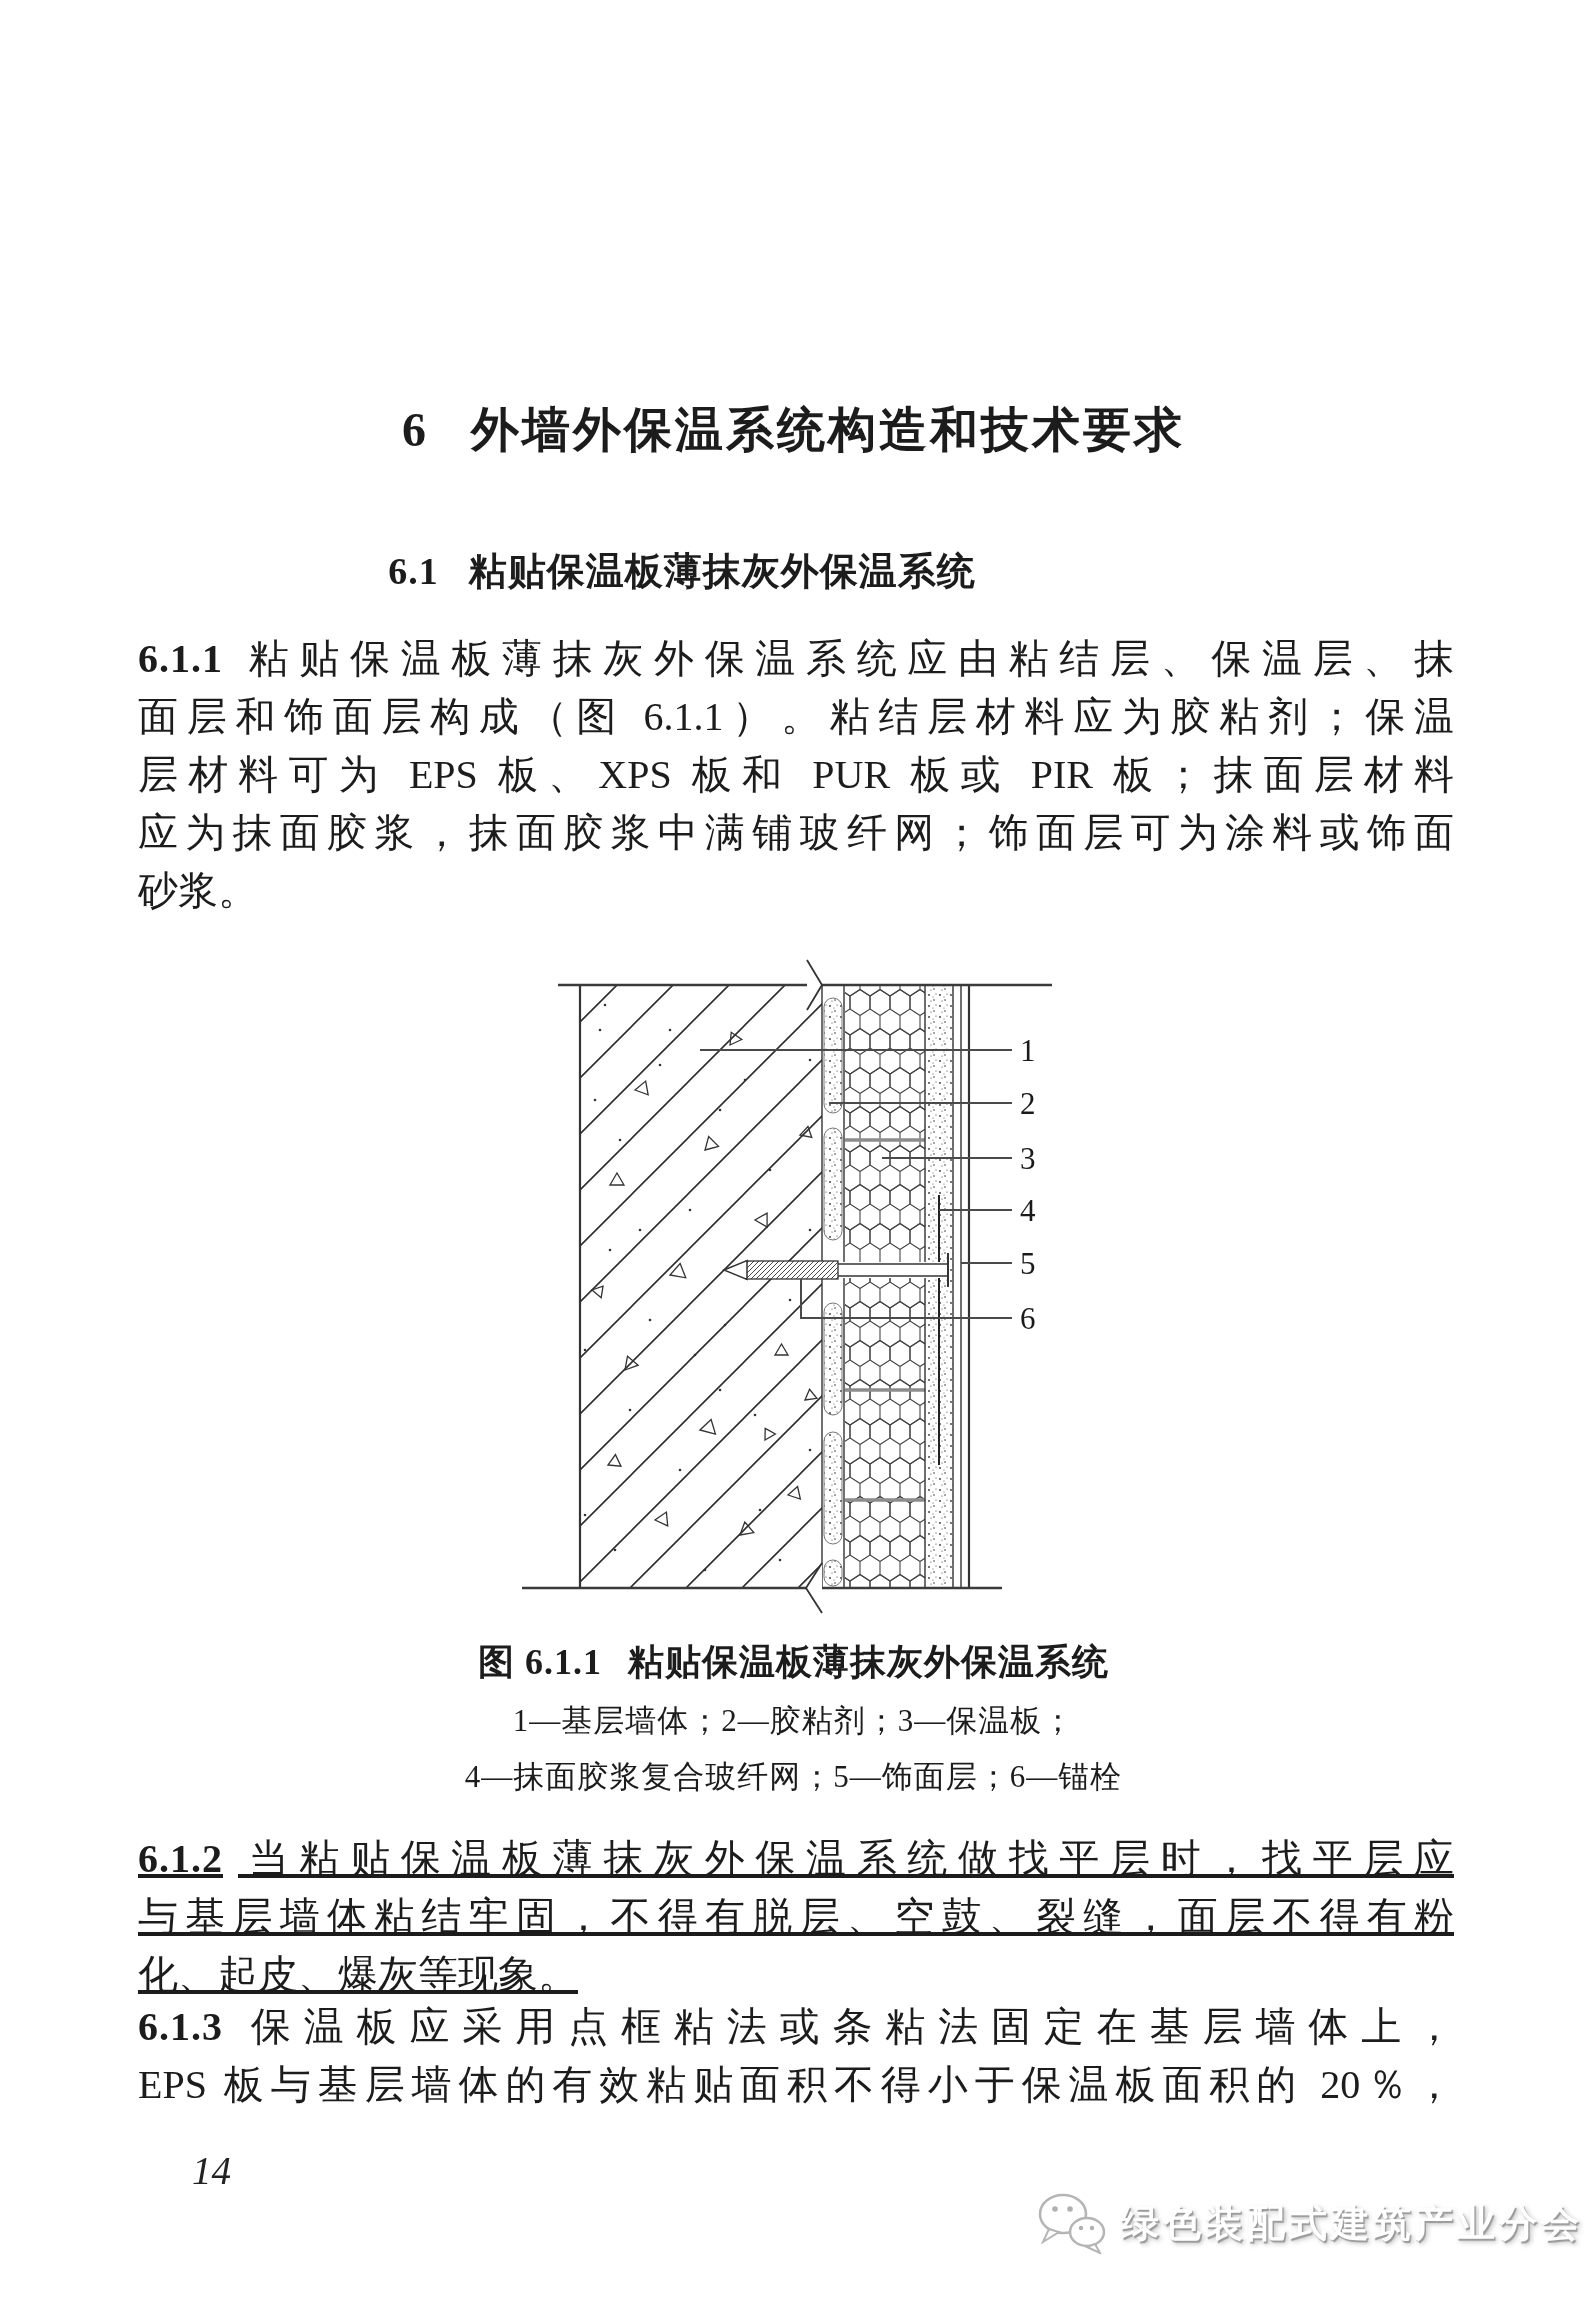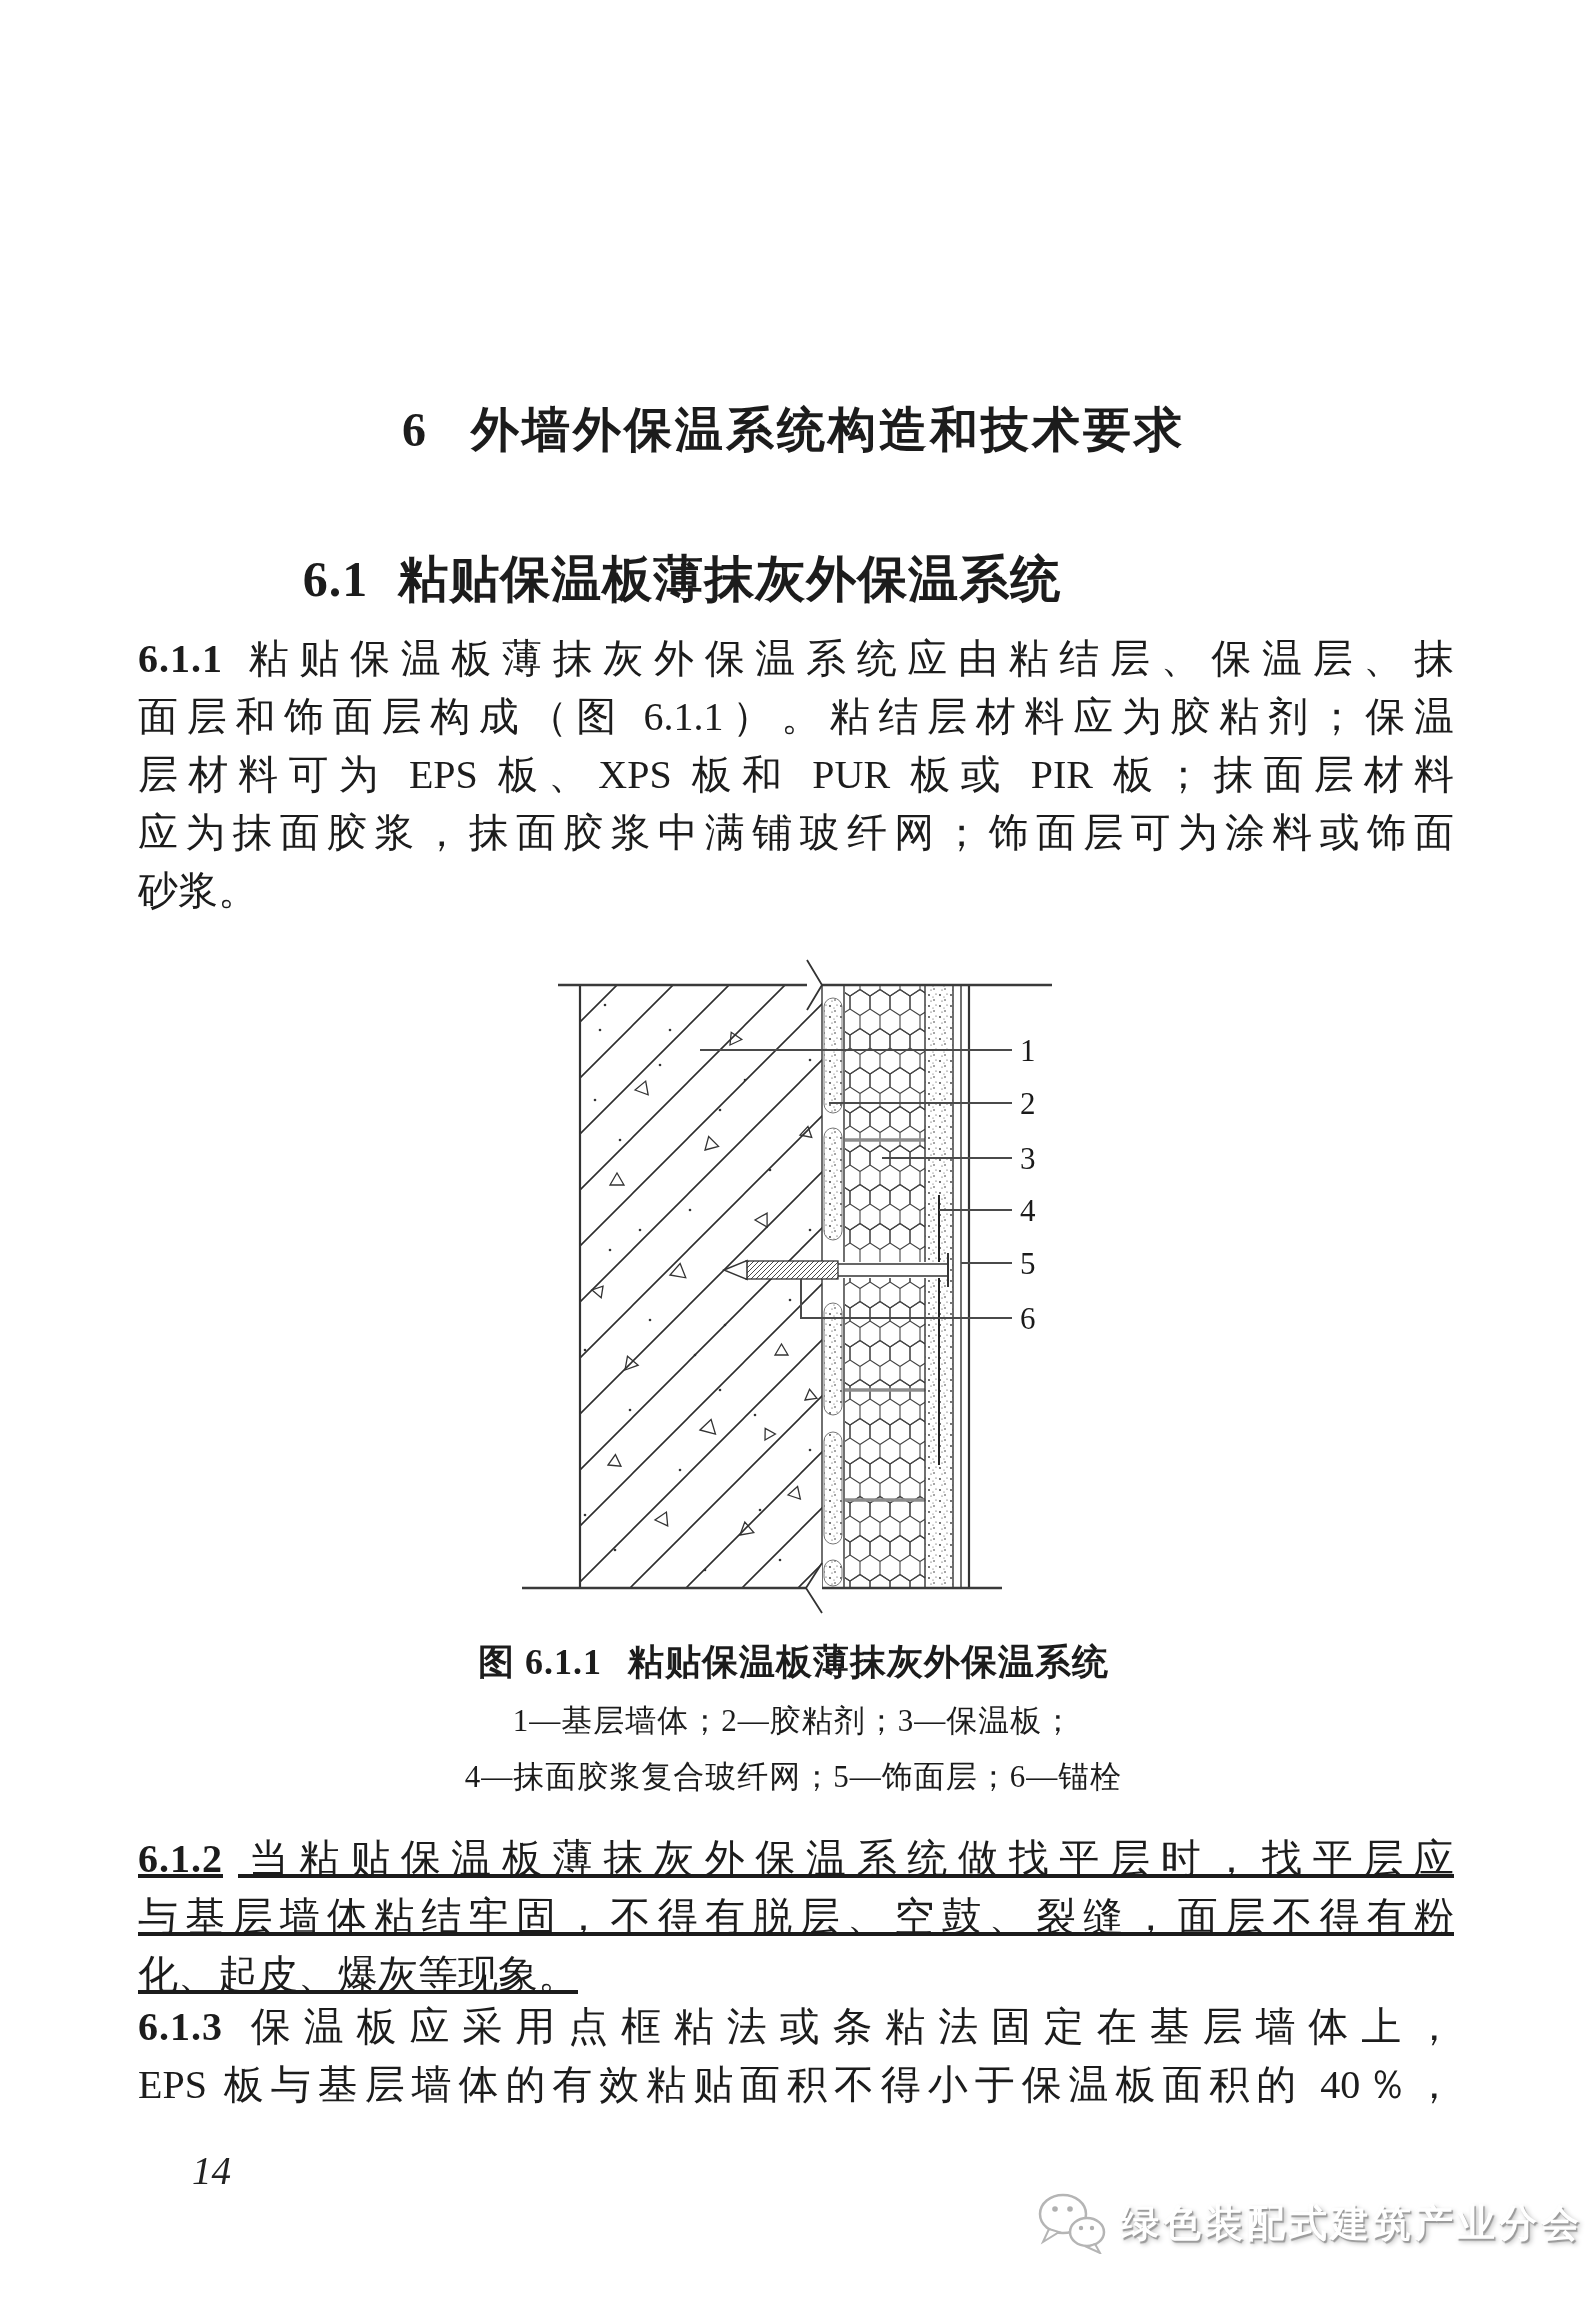--- a/index.html
+++ b/index.html
@@ -4,21 +4,21 @@
 <style>
   html,body{margin:0;padding:0;background:#ffffff;}
   .page{position:relative;width:1587px;height:2300px;background:#fff;overflow:hidden;
         font-family:"Liberation Serif","DejaVu Serif",serif;color:#1c1c1c;padding-left:36px;}
 
   .chapter{position:absolute;top:398px;left:0;width:1587px;text-align:center;
            font-weight:bold;font-size:48px;letter-spacing:3px;margin:0;}
   .chapter .ch-num{margin-right:42px;}
 
   .section{position:absolute;top:546px;left:0;width:1364px;text-align:center;
-           font-weight:bold;font-size:50px;letter-spacing:1px;margin:0;}
+           font-weight:bold;font-size:38px;letter-spacing:1px;margin:0;}
   .section .sec-num{margin-right:30px;}
 
   .clause{position:absolute;left:138px;width:1316px;font-size:40px;line-height:58px;}
   .clause .jline{text-align:justify;text-align-last:justify;text-justify:inter-character;}
   .clause .lline{text-align:left;}
   .cnum{font-weight:bold;margin-right:15px;letter-spacing:1px;}
 
   .figure{position:absolute;left:520px;top:970px;width:540px;height:660px;}
   .figure svg{overflow:visible;display:block;}
 
@@ -210,21 +210,21 @@
   <div class="legend l2">4—抹面胶浆复合玻纤网；5—饰面层；6—锚栓</div>
 
   <div class="clause" style="top:1830px;text-decoration:underline;">
     <div class="jline"><b class="cnum">6.1.2</b><span>当粘贴保温板薄抹灰外保温系统做找平层时，找平层应</span></div>
     <div class="jline">与基层墙体粘结牢固，不得有脱层、空鼓、裂缝，面层不得有粉</div>
     <div class="lline">化、起皮、爆灰等现象。</div>
   </div>
 
   <div class="clause" style="top:1998px;">
     <div class="jline"><b class="cnum">6.1.3</b><span>保温板应采用点框粘法或条粘法固定在基层墙体上，</span></div>
-    <div class="jline">EPS 板与基层墙体的有效粘贴面积不得小于保温板面积的 40％，</div>
+    <div class="jline">EPS 板与基层墙体的有效粘贴面积不得小于保温板面积的 20％，</div>
   </div>
 
   <div class="pagenum">14</div>
 
   <div class="footer">
     <svg width="70" height="62" viewBox="0 0 70 62">
       <ellipse cx="26" cy="22" rx="23" ry="19" fill="#ffffff" stroke="#b5b5b5" stroke-width="2.5"></ellipse>
       <path d="M12,37 L6,50 L22,40 Z" fill="#ffffff" stroke="#b5b5b5" stroke-width="2"></path>
       <circle cx="18" cy="17" r="2.8" fill="#b0b0b0"></circle>
         <circle cx="33" cy="17" r="2.8" fill="#b0b0b0"></circle>

